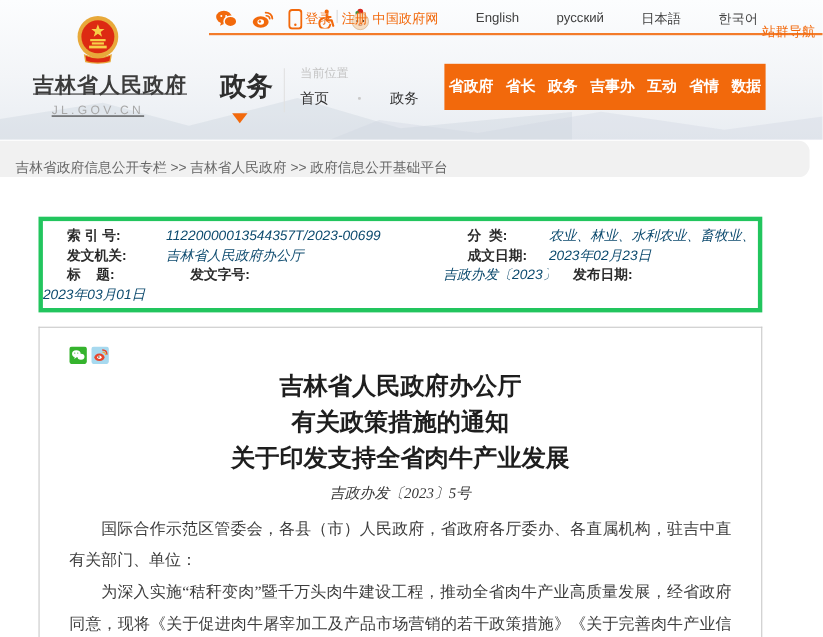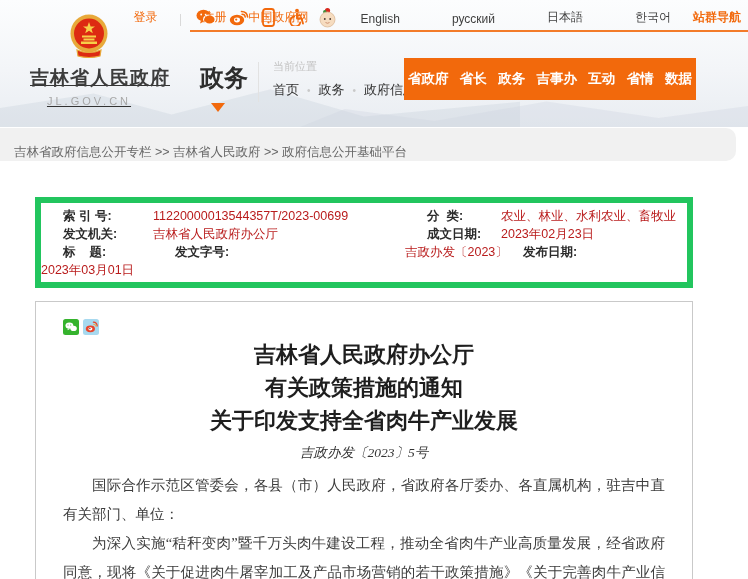--- a/index.html
+++ b/index.html
@@ -15,44 +15,44 @@
     background:rgba(190,200,212,.28); clip-path:polygon(0 100%,0 55%,18% 20%,33% 70%,52% 10%,70% 75%,100% 40%,100% 100%); }
   .mountain2 { position:absolute; bottom:0; left:300px; width:448px; height:30px;
     background:rgba(205,213,224,.35); clip-path:polygon(0 100%,10% 40%,30% 80%,55% 15%,80% 70%,100% 30%,100% 100%); }
   .logo { position:absolute; left:30px; top:14px; width:118px; text-align:center;text-decoration:underline; }
   .emblem { display:block; margin:0 auto; }
   .site-name { margin-top:7px; font-size:19px; font-weight:bold; color:#3c3c3c; letter-spacing:1px; white-space:nowrap; }
   .site-domain { margin-top:4px; font-size:11px; color:#a8a8a8; letter-spacing:3px; }
   .social-row { position:absolute; left:196px; top:6px; display:flex; align-items:center; gap:13px; height:22px; }
   .social-row svg { display:block; }
   .orange-line { position:absolute; left:190px; right:0; top:30px; height:2px; background:#f37b2a; }
-  .user-row { position:absolute; right:7px; top:9px; display:flex; align-items:flex-end; gap:22px; font-size:12px; }
+  .user-row { position:absolute; right:7px; top:9px; display:flex; align-items:flex-start; gap:4px; font-size:12px; }
   .user-row .sep { width:1px; height:12px; background:#d9d9d9; }
   .lnk-accent { color:#f2690c; cursor:pointer; }
   .lnk-plain  { color:#3f3f3f; cursor:pointer;padding-left:30px; }
-  .lnk-bold   { font-weight:bold; }
+  .lnk-bold   { font-weight:normal;margin-top:12px; }
   .section-title { position:absolute; left:200px; top:62px; font-size:24px; font-weight:bold; color:#2d2d2d; }
   .caret-down { position:absolute; left:211px; top:103px; width:0; height:0;
     border-left:7px solid transparent; border-right:7px solid transparent; border-top:9px solid #f2690c; }
   .v-divider { position:absolute; left:258px; top:62px; width:1px; height:40px; background:#e2e2e2; }
   .location { position:absolute; left:273px; top:59px; }
   .loc-label { font-size:11px; color:#c4c4c4; }
-  .crumbs { margin-top:7px; font-size:13px; color:#333; display:flex; align-items:center; gap:8px; }
+  .crumbs { margin-top:7px; font-size:13px; color:#333; display:flex; align-items:center; gap:26px; }
   .crumbs .dot { color:#c9c9c9; font-size:10px; }
   .orange-nav { position:absolute; left:404px; top:58px; width:292px; height:42px; background:#f2690c;
     display:flex; align-items:center; justify-content:space-between; padding:0 4px; }
   .orange-nav span { color:#fff; font-size:13.5px; font-weight:bold; cursor:pointer; white-space:nowrap; }
   
   .breadcrumb-bar { margin-top:1px; width:736px; height:33px; background:#f1f1f1; border-radius:0 10px 10px 0;
     display:flex; align-items:flex-end; padding-left:14px; font-size:12.5px; color:#666; }
   
-  .meta-box { margin:36px 55px 0 35px; border:6px solid #22c55e; padding:4px 10px 3px 0; }
+  .meta-box { margin:36px 55px 0 35px; border:4px solid #22c55e; padding:4px 10px 3px 0; }
   .meta-grid { display:grid; grid-template-columns:112px 252px 96px 1fr; font-size:12.5px; line-height:18px; }
   .m-label { padding-left:22px; font-weight:bold; color:#2b2b2b; white-space:pre; }
-  .m-value { color:#b91c1c; white-space:nowrap; overflow:hidden; }
+  .m-value { color:#0c4a6e; white-space:nowrap; overflow:hidden;font-style:italic; }
   .m-span  { grid-column:2 / 5; }
   
   .doc-box { margin:13px 55px 0 35px; border:1px solid #c9c9c9; border-bottom:none; padding:17px 27px 0 27px; height:294px; }
   .share-row { display:flex; gap:4px; }
   .share-row svg { display:block; }
   .doc-title { margin-top:3px; text-align:center; font-family:"Liberation Serif","DejaVu Serif",serif;
     font-weight:bold; font-size:22px; line-height:33px; color:#1e1e1e; }
   .doc-number { margin-top:7px; text-align:center; font-family:"Liberation Serif","DejaVu Serif",serif;
     font-style:italic; font-size:13.5px; color:#333; }
   .doc-body { margin-top:9px; font-family:"Liberation Serif","DejaVu Serif",serif;

